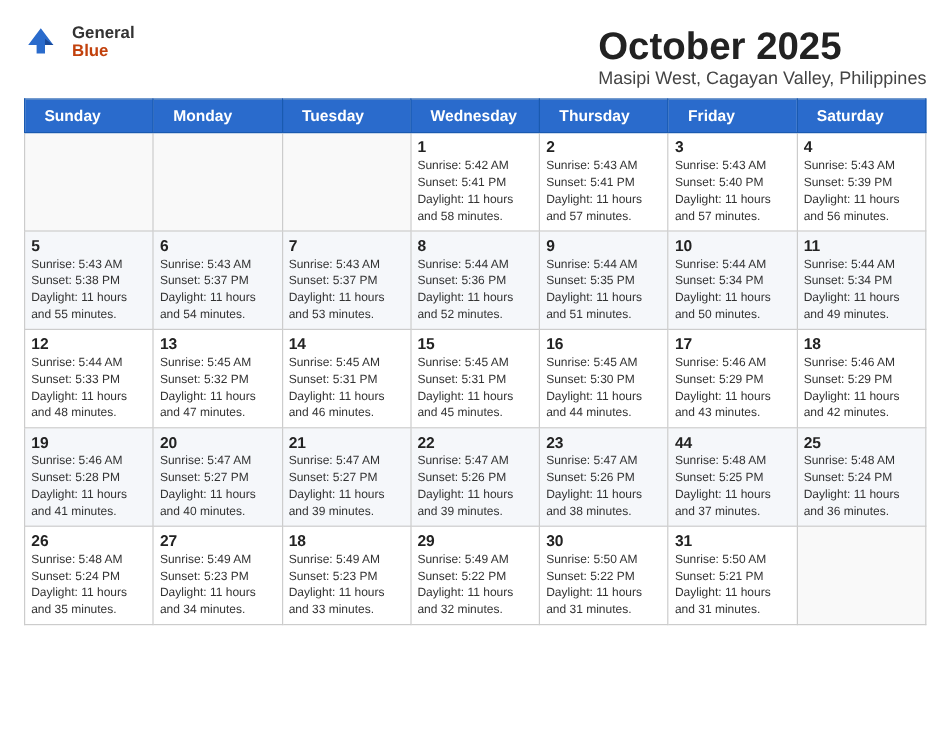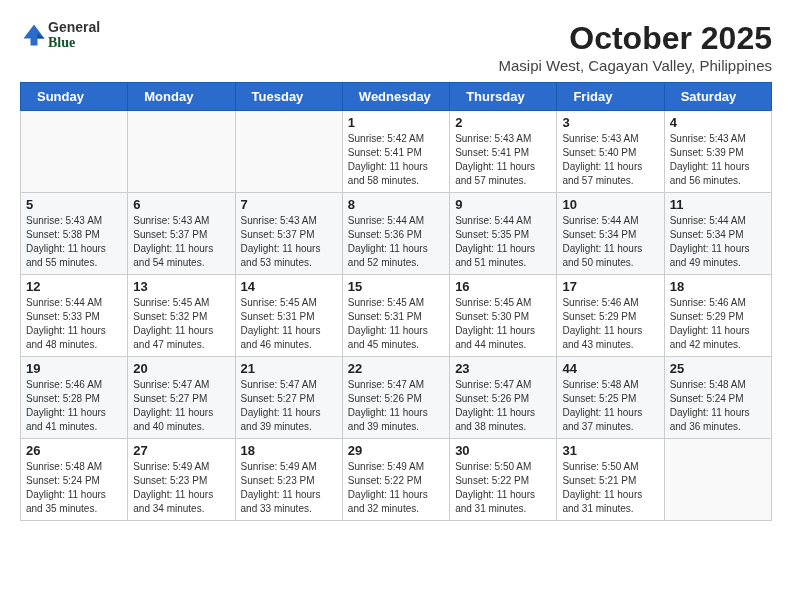--- a/index.html
+++ b/index.html
@@ -11,45 +11,43 @@
       padding: 20px;
     }
     .header {
       display: flex;
       align-items: flex-start;
       justify-content: space-between;
       margin-bottom: 8px;
     }
     .logo {
       display: flex;
-      align-items: center;
-      gap: 0;
+      align-items: flex-start;
+      gap: 12px;
     }
     .logo-text {
       display: flex;
       flex-direction: column;
       line-height: 1.1;
     }
     .logo-general {
       font-size: 14px;
       font-weight: bold;
       color: #333;
     }
     .logo-blue {
       font-size: 14px;
       font-weight: bold;
-      color: #14532d;
-      font-family: Liberation Serif, serif;
+      color: #c2410c;
     }
     .logo-icon {
       width: 28px;
       height: 28px;
     }
     .title-block {
-      text-align: right;
     }
     .month-title {
       font-size: 32px;
       font-weight: bold;
       color: #222;
     }
     .location {
       font-size: 15px;
       color: #444;
     }

